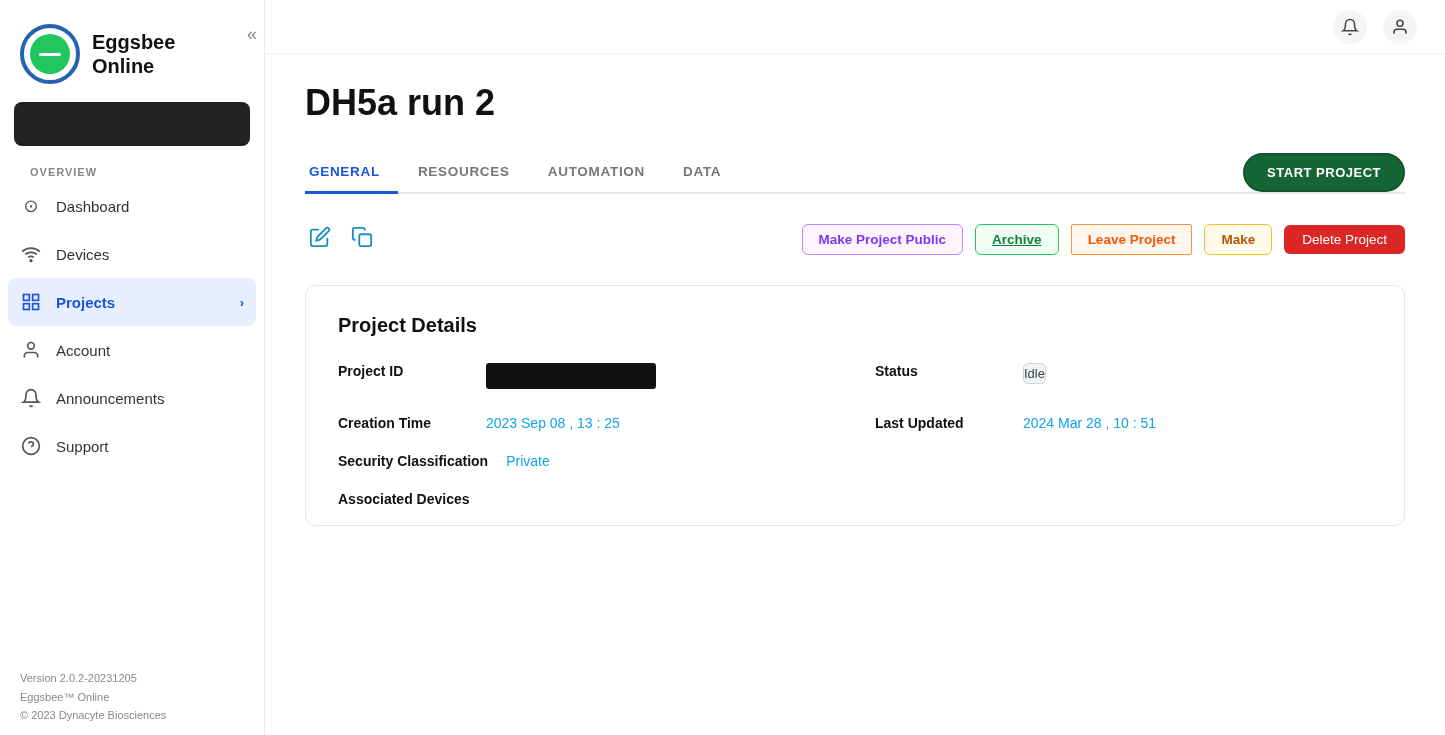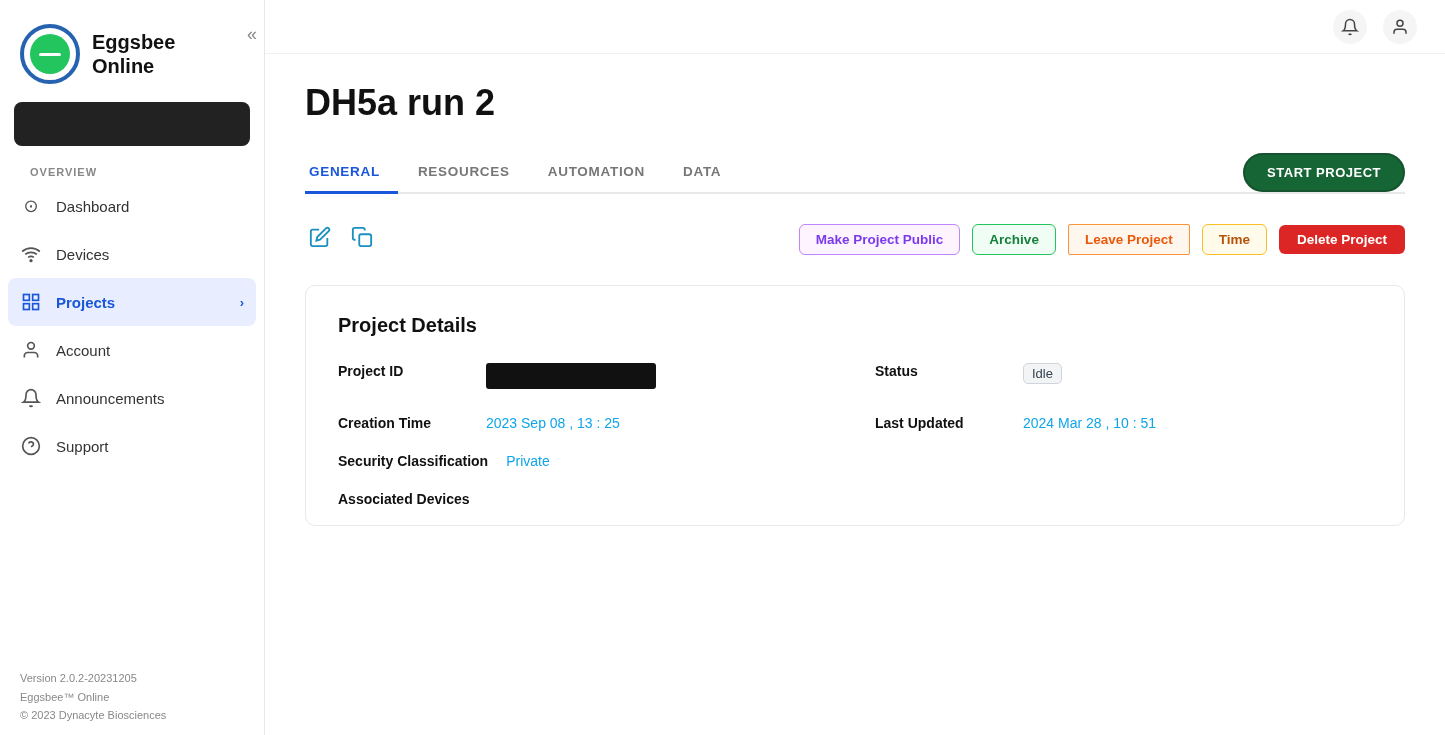--- a/index.html
+++ b/index.html
@@ -270,20 +270,21 @@
 
     .btn-archive {
       border: 1.5px solid #22c55e;
       color: #15803d;
       background: #f0fdf4;
       border-radius: 6px;
       padding: 7px 16px;
       font-size: 13.5px;
       font-weight: 600;
       cursor: pointer;
+      text-decoration: underline;
     }
 
     .btn-leave {
       border: 1.5px solid #fb923c;
       color: #ea580c;
       background: #fff7ed;
       border-radius: 2px;
       padding: 7px 16px;
       font-size: 13.5px;
       font-weight: 600;
@@ -301,21 +302,21 @@
       cursor: pointer;
     }
 
     .btn-delete {
       border: none;
       color: #fff;
       background: #dc2626;
       border-radius: 6px;
       padding: 7px 18px;
       font-size: 13.5px;
-      font-weight: 700;
+      font-weight: 400;
       cursor: pointer;
     }
 
     
     .project-details-card {
       border: 1px solid #e8e8e8;
       border-radius: 10px;
       padding: 28px 32px 18px 32px;
     }
 
@@ -357,21 +358,21 @@
 
     .detail-value.private {
       color: #0ea5e9;
     }
 
     .status-badge {
       background: #f3f4f6;
       border: 1px solid #d1d5db;
       color: #374151;
       border-radius: 5px;
-      padding: 2px 8px;
+      padding: 2px 0;
       font-size: 13px;
       font-weight: 500;
     }
 
     .project-id-redacted {
       background: #111;
       width: 170px;
       height: 26px;
       border-radius: 3px;
       display: inline-block;
@@ -526,21 +527,21 @@
       <button class="action-icon-btn copy" title="Copy">
         <svg width="22" height="22" viewBox="0 0 24 24" fill="none" stroke="#1a8fc1" stroke-width="2">
           <rect x="9" y="9" width="13" height="13" rx="2" ry="2"></rect>
           <path d="M5 15H4a2 2 0 0 1-2-2V4a2 2 0 0 1 2-2h9a2 2 0 0 1 2 2v1"></path>
         </svg>
       </button>
       <div class="spacer"></div>
       <button class="btn-make-public">Make Project Public</button>
       <button class="btn-archive">Archive</button>
       <button class="btn-leave">Leave Project</button>
-      <button class="btn-lock">Time</button>
+      <button class="btn-lock">Make</button>
       <button class="btn-delete">Delete Project</button>
     </div>
 
     <div class="project-details-card">
       <div class="project-details-title">Project Details</div>
 
       <div class="detail-grid">
 
         <div class="detail-row">
           <span class="detail-label">Project ID</span>

